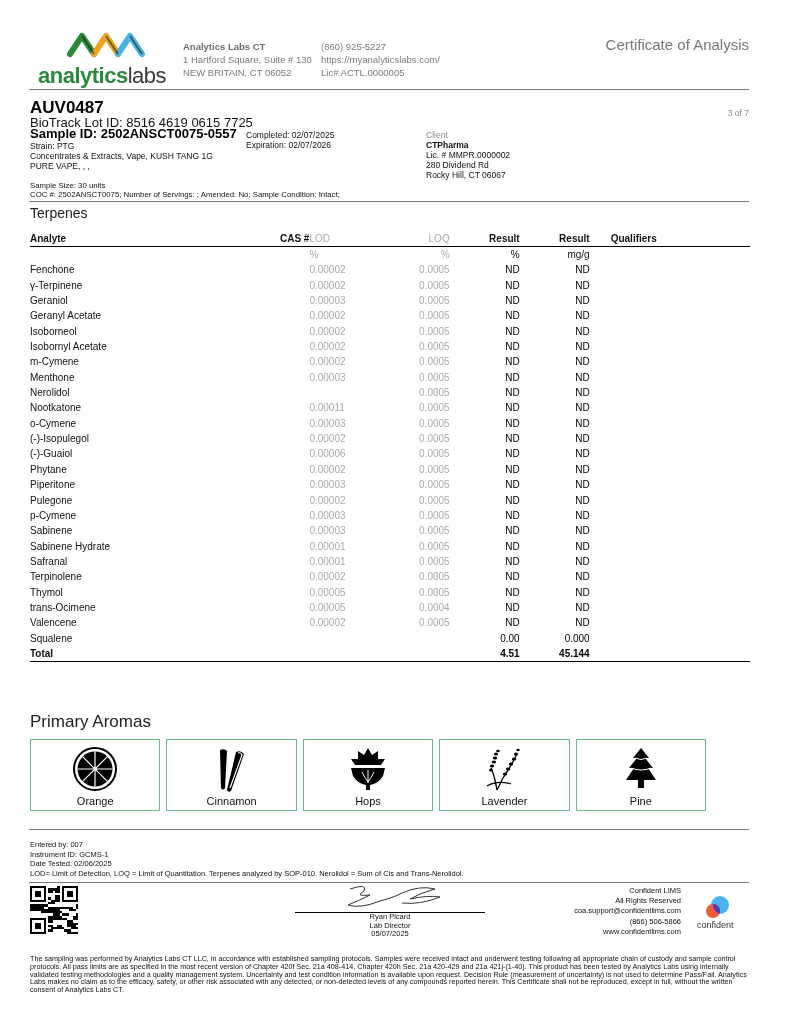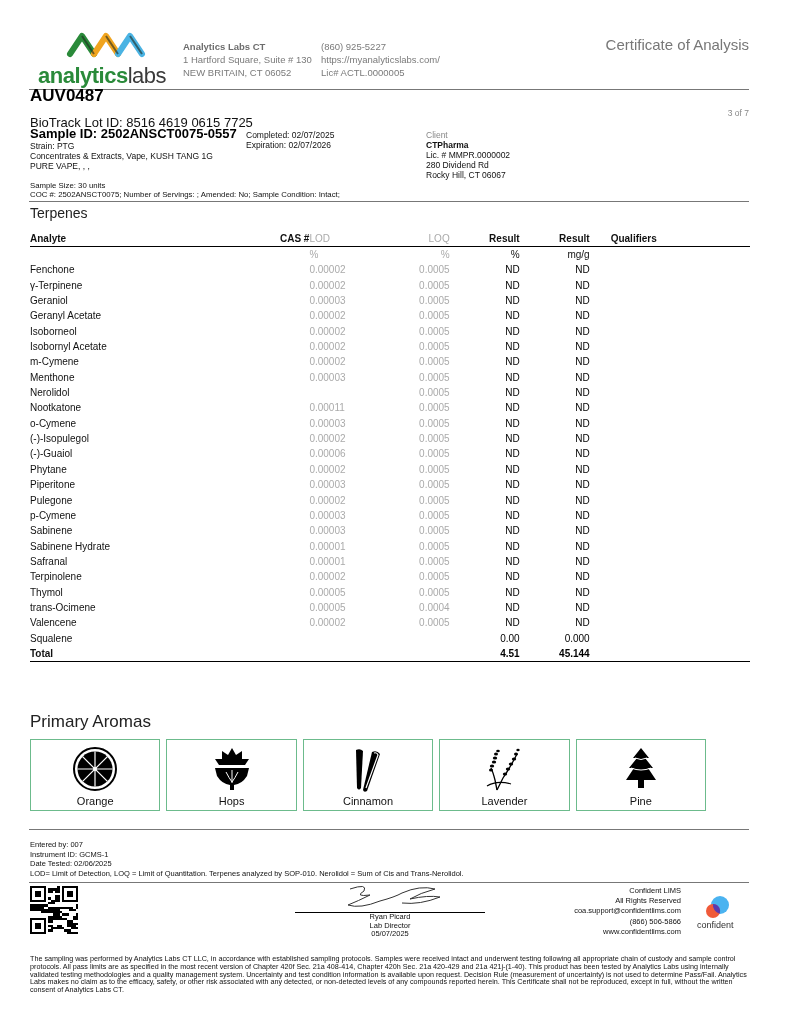--- a/index.html
+++ b/index.html
@@ -13,21 +13,21 @@
   .logo-text .labs { font-weight: normal; color: #3a3a3a; }
   .hdr-col { font-size: 9.5px; line-height: 13px; color: #7a7a7a; }
   .hdr-col .bold { font-weight: bold; color: #6d6d6d; }
   #lab-info { left: 183px; top: 40px; }
   #lab-contact { left: 321px; top: 40px; }
   #doc-title { right: 36px; top: 36px; font-size: 15px; color: #777; }
   #page-num { right: 36px; top: 73px; font-size: 8.5px; color: #888; margin-top: 35px; }
   .rule { position: absolute; left: 29px; right: 36px; height: 0; border-top: 1px solid #777; }
 
   
-  #product-id { left: 30px; top: 86px; font-size: 17px; font-weight: bold; color: #000; }
+  #product-id { left: 30px; top: 98px; font-size: 17px; font-weight: bold; color: #000; }
   #biotrack { left: 30px; top: 115px; font-size: 13px; }
   #sample-id { left: 30px; top: 126px; font-size: 13px; font-weight: bold; color: #000; }
   .small { font-size: 8.5px; line-height: 10px; color: #111; }
   #sample-details { left: 30px; top: 141px; width: 210px; }
   #dates { left: 246px; top: 130px; }
   #client { left: 426px; top: 130px; }
   #client .lbl { color: #888; }
   #client .name { font-weight: bold; }
   #sample-extra { left: 30px; top: 181px; }
 
@@ -389,34 +389,34 @@
         <line x1="23" y1="5.5" x2="23" y2="40.5"></line>
           <line x1="5.5" y1="23" x2="40.5" y2="23"></line>
         <line x1="10.6" y1="10.6" x2="35.4" y2="35.4"></line>
           <line x1="35.4" y1="10.6" x2="10.6" y2="35.4"></line>
       </g>
       <circle cx="23" cy="23" r="2" fill="#fff"></circle>
     </svg>
     <div class="lbl">Orange</div>
   </div>
   <div class="aroma">
+    <svg width="36" height="48" viewBox="0 0 36 48">
+      <path d="M6 4 Q10 2 13 5 L11 42 Q9 45 7 42 Z" fill="#000"></path>
+      <path d="M22 6 Q27 4 30 8 L17 45 Q14 47 13 44 Z" fill="#000"></path>
+      <path d="M24 7 Q27 6 28 9 L16 42" stroke="#fff" stroke-width="1.2" fill="none"></path>
+    </svg>
+    <div class="lbl">Cinnamon</div>
+  </div>
+  <div class="aroma">
     <svg width="40" height="46" viewBox="0 0 40 46">
       <path d="M20 2 L24 9 L30 5 L30 13 L37 13 L33 19 L7 19 L3 13 L10 13 L10 5 L16 9 Z" fill="#000"></path>
       <path d="M3 22 L37 22 L35 30 Q30 38 22 39 L22 44 L18 44 L18 39 Q10 38 5 30 Z" fill="#000"></path>
       <path d="M20 24 L20 37 M14 26 Q17 32 20 36 M26 26 Q23 32 20 36" stroke="#fff" stroke-width="1" fill="none"></path>
     </svg>
     <div class="lbl">Hops</div>
-  </div>
-  <div class="aroma">
-    <svg width="36" height="48" viewBox="0 0 36 48">
-      <path d="M6 4 Q10 2 13 5 L11 42 Q9 45 7 42 Z" fill="#000"></path>
-      <path d="M22 6 Q27 4 30 8 L17 45 Q14 47 13 44 Z" fill="#000"></path>
-      <path d="M24 7 Q27 6 28 9 L16 42" stroke="#fff" stroke-width="1.2" fill="none"></path>
-    </svg>
-    <div class="lbl">Cinnamon</div>
   </div>
   <div class="aroma">
     <svg width="42" height="46" viewBox="0 0 42 46">
       <path d="M14 44 L12 34 Q10 26 8 22" stroke="#000" stroke-width="1.3" fill="none"></path>
       <path d="M14 44 L20 32 Q28 20 34 8" stroke="#000" stroke-width="1.3" fill="none"></path>
       <path d="M4 40 Q14 34 28 38" stroke="#000" stroke-width="1.2" fill="none"></path>
       <g fill="#000">
         <ellipse cx="9" cy="20" rx="2.2" ry="1.6"></ellipse>
           <ellipse cx="11" cy="16" rx="2.2" ry="1.6"></ellipse>
         <ellipse cx="12" cy="12" rx="2.2" ry="1.6"></ellipse>

